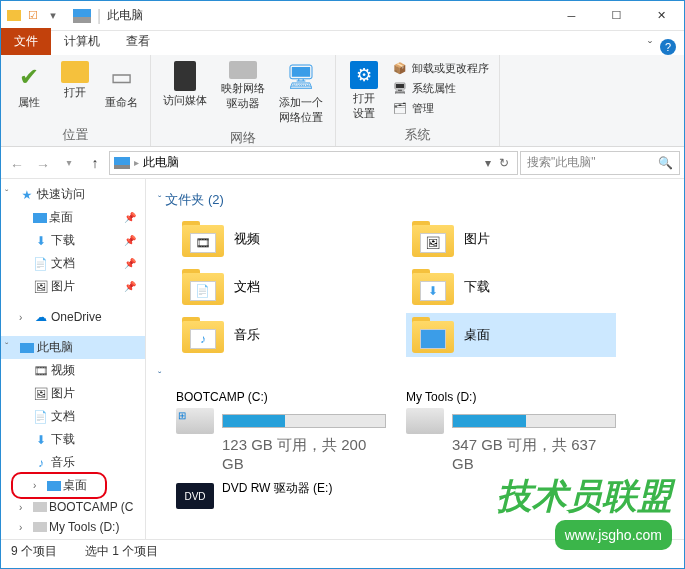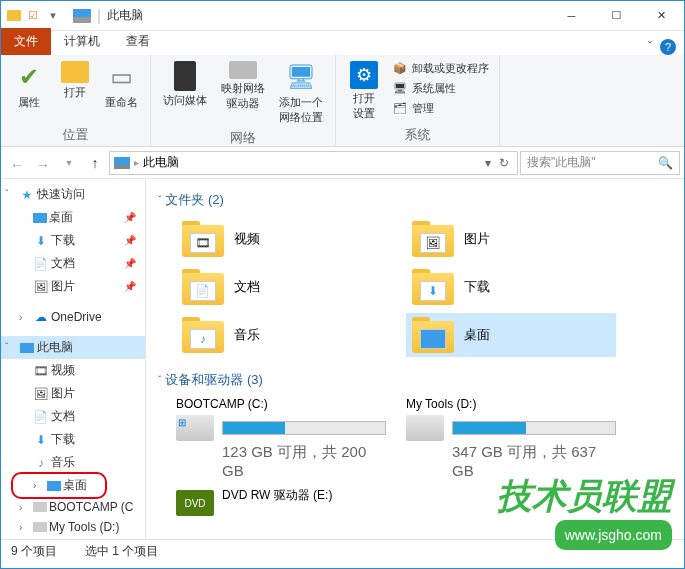--- a/index.html
+++ b/index.html
@@ -317,21 +317,20 @@
             <div class="folder-tab"></div>
             <div class="folder-base"></div>
             <div class="folder-overlay" style="background:#3b9de8"></div>
           </div>
           <span>桌面</span>
         </div>
     </div>
 
     <div class="section-header">
       <span class="chev">ˇ</span>
-      <span>设备和驱动器 (3)</span>
     </div>
     <div class="drive-grid">
       <div class="drive-item">
         <div class="drive-name">BOOTCAMP (C:)</div>
         <div class="drive-row">
             <div class="drive-icon">
               <span style="color:#0078d7;position:absolute;left:2px;top:2px;font-size:10px">⊞</span>
             </div>
             <div class="drive-bar">
               <div class="drive-fill" style="width:38%"></div>
@@ -345,21 +344,21 @@
             <div class="drive-icon"></div>
             <div class="drive-bar">
               <div class="drive-fill" style="width:45%"></div>
             </div>
           </div>
         <div class="drive-info">347 GB 可用，共 637 GB</div>
       </div>
       <div class="drive-item">
         <div class="drive-name" style="padding-left:46px">DVD RW 驱动器 (E:)</div>
         <div class="drive-row" style="margin-top:-18px">
-            <div class="drive-icon" style="background:#4d7c0f;color:#fff">DVD</div>
+            <div class="drive-icon" style="background:#0f172a;color:#fff">DVD</div>
           </div>
       </div>
     </div>
   </div>
 </div>
 
 <div class="statusbar">
   <span>9 个项目</span>
   <span>选中 1 个项目</span>
 </div>

